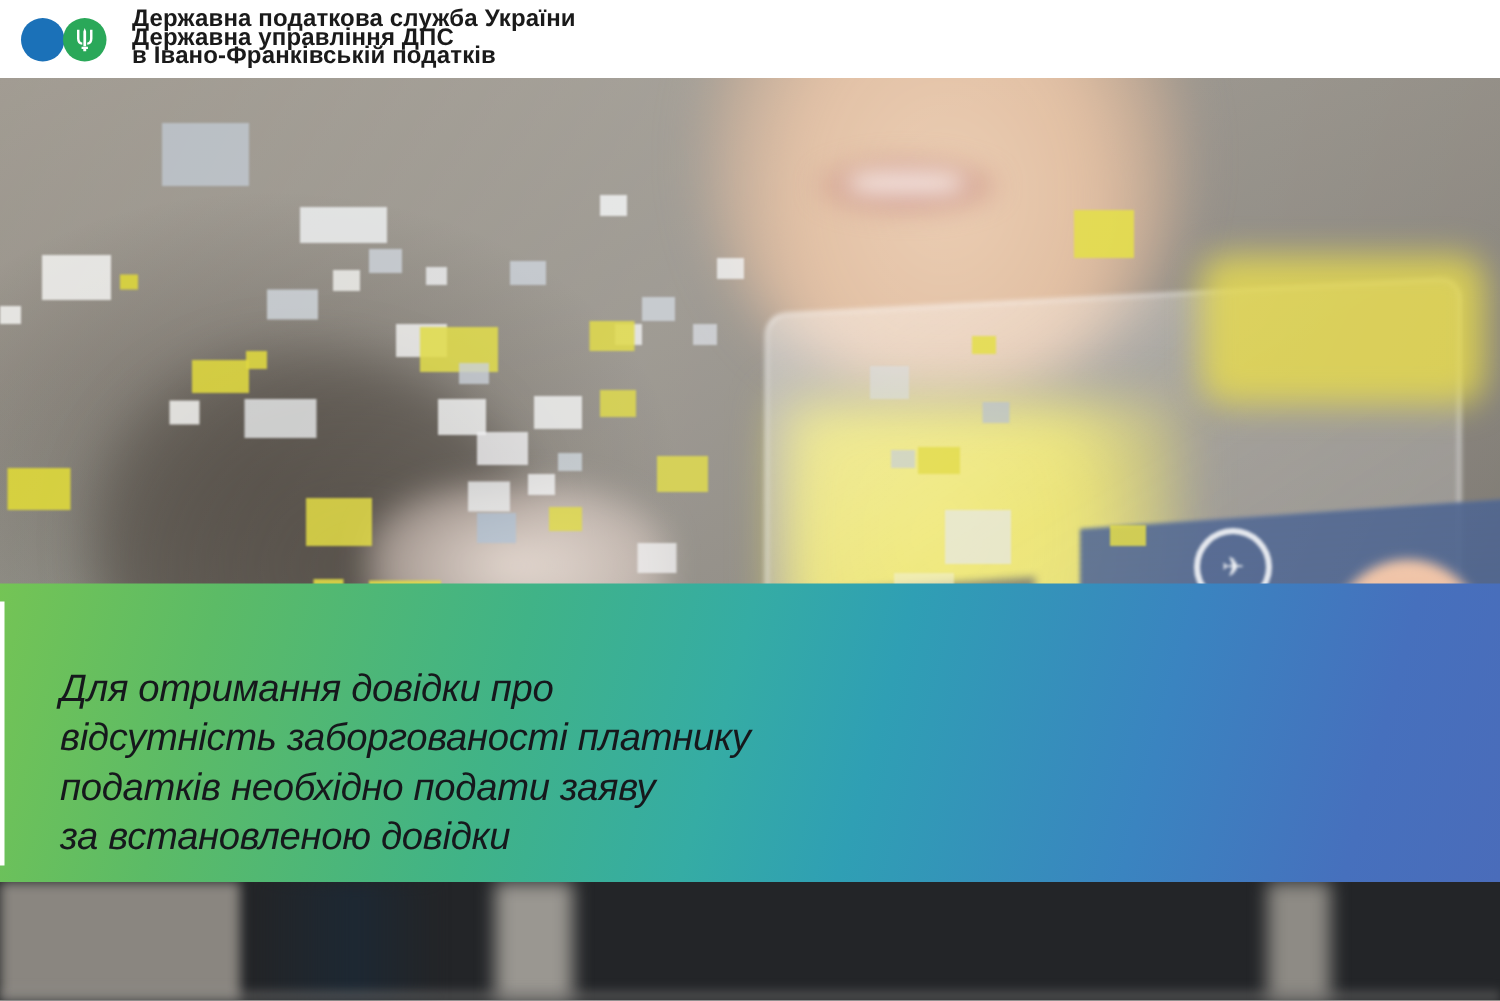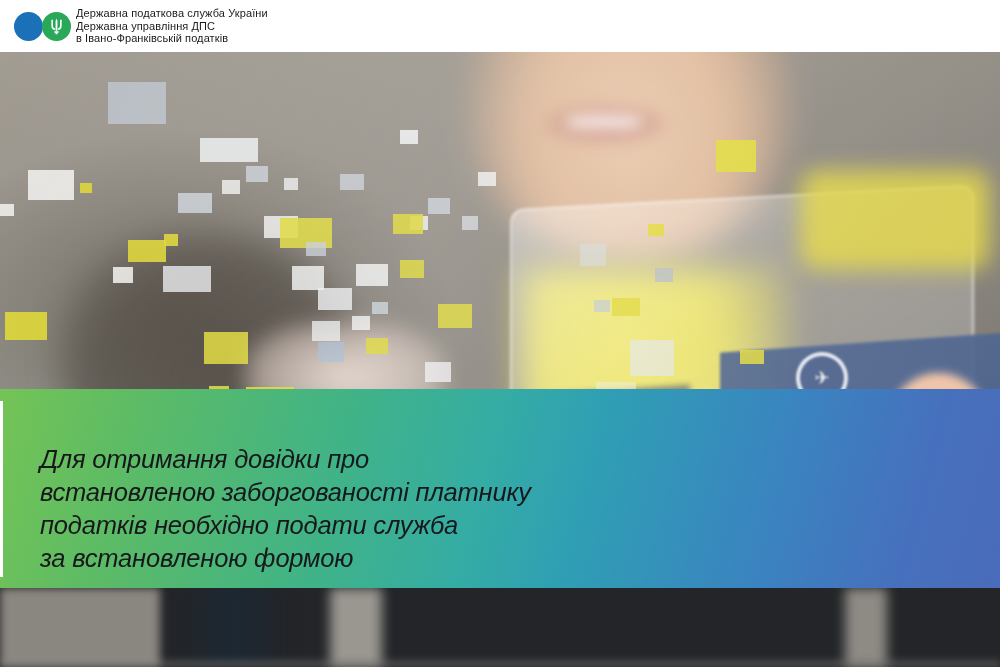--- a/index.html
+++ b/index.html
@@ -52,24 +52,24 @@
     display: flex;
     align-items: center;
     justify-content: center;
   }
   .logo-trident {
     display: block;
     width: 15px;
     height: 17px;
   }
   .header-text {
-    margin-left: 0;
+    margin-left: 12px;
     color: #1a1a1a;
-    font-size: 11px;
-    font-weight: normal;
+    font-size: 16px;
+    font-weight: bold;
     line-height: 12.6px;
     letter-spacing: 0.1px;
     white-space: nowrap;
   }
 
   
   .photo {
     position: absolute;
     left: 0; top: 52px;
     width: 1000px;
@@ -451,23 +451,23 @@
     <div class="bs-seam"></div>
     <div class="bs-gap1"></div>
     <div class="bs-gap2"></div>
     <div class="bs-bottomfade"></div>
   </div>
 
   <div class="banner">
     <div class="banner-divider"></div>
     <div class="banner-right">
       <div class="banner-body">Для отримання довідки про</div>
-      <div class="banner-body">встановленою заборгованості платнику</div>
-      <div class="banner-body">податків необхідно подати служба</div>
-      <div class="banner-body">за встановленою формою</div>
+      <div class="banner-body">відсутність заборгованості платнику</div>
+      <div class="banner-body">податків необхідно подати заяву</div>
+      <div class="banner-body">за встановленою довідки</div>
     </div>
   </div>
 
   <div class="header">
     <div class="logo">
       <div class="logo-circle-blue"></div>
       <div class="logo-circle-green">
         <svg class="logo-trident" viewBox="0 0 24 28">
           <path d="M12 1 L13.5 5 L13.5 21 L10.5 21 L10.5 5 Z
                    M3.5 3 L6.2 3 L6.2 12.5 C6.2 15.5 7.6 16.6 9.3 16.9 L9.3 19.6

